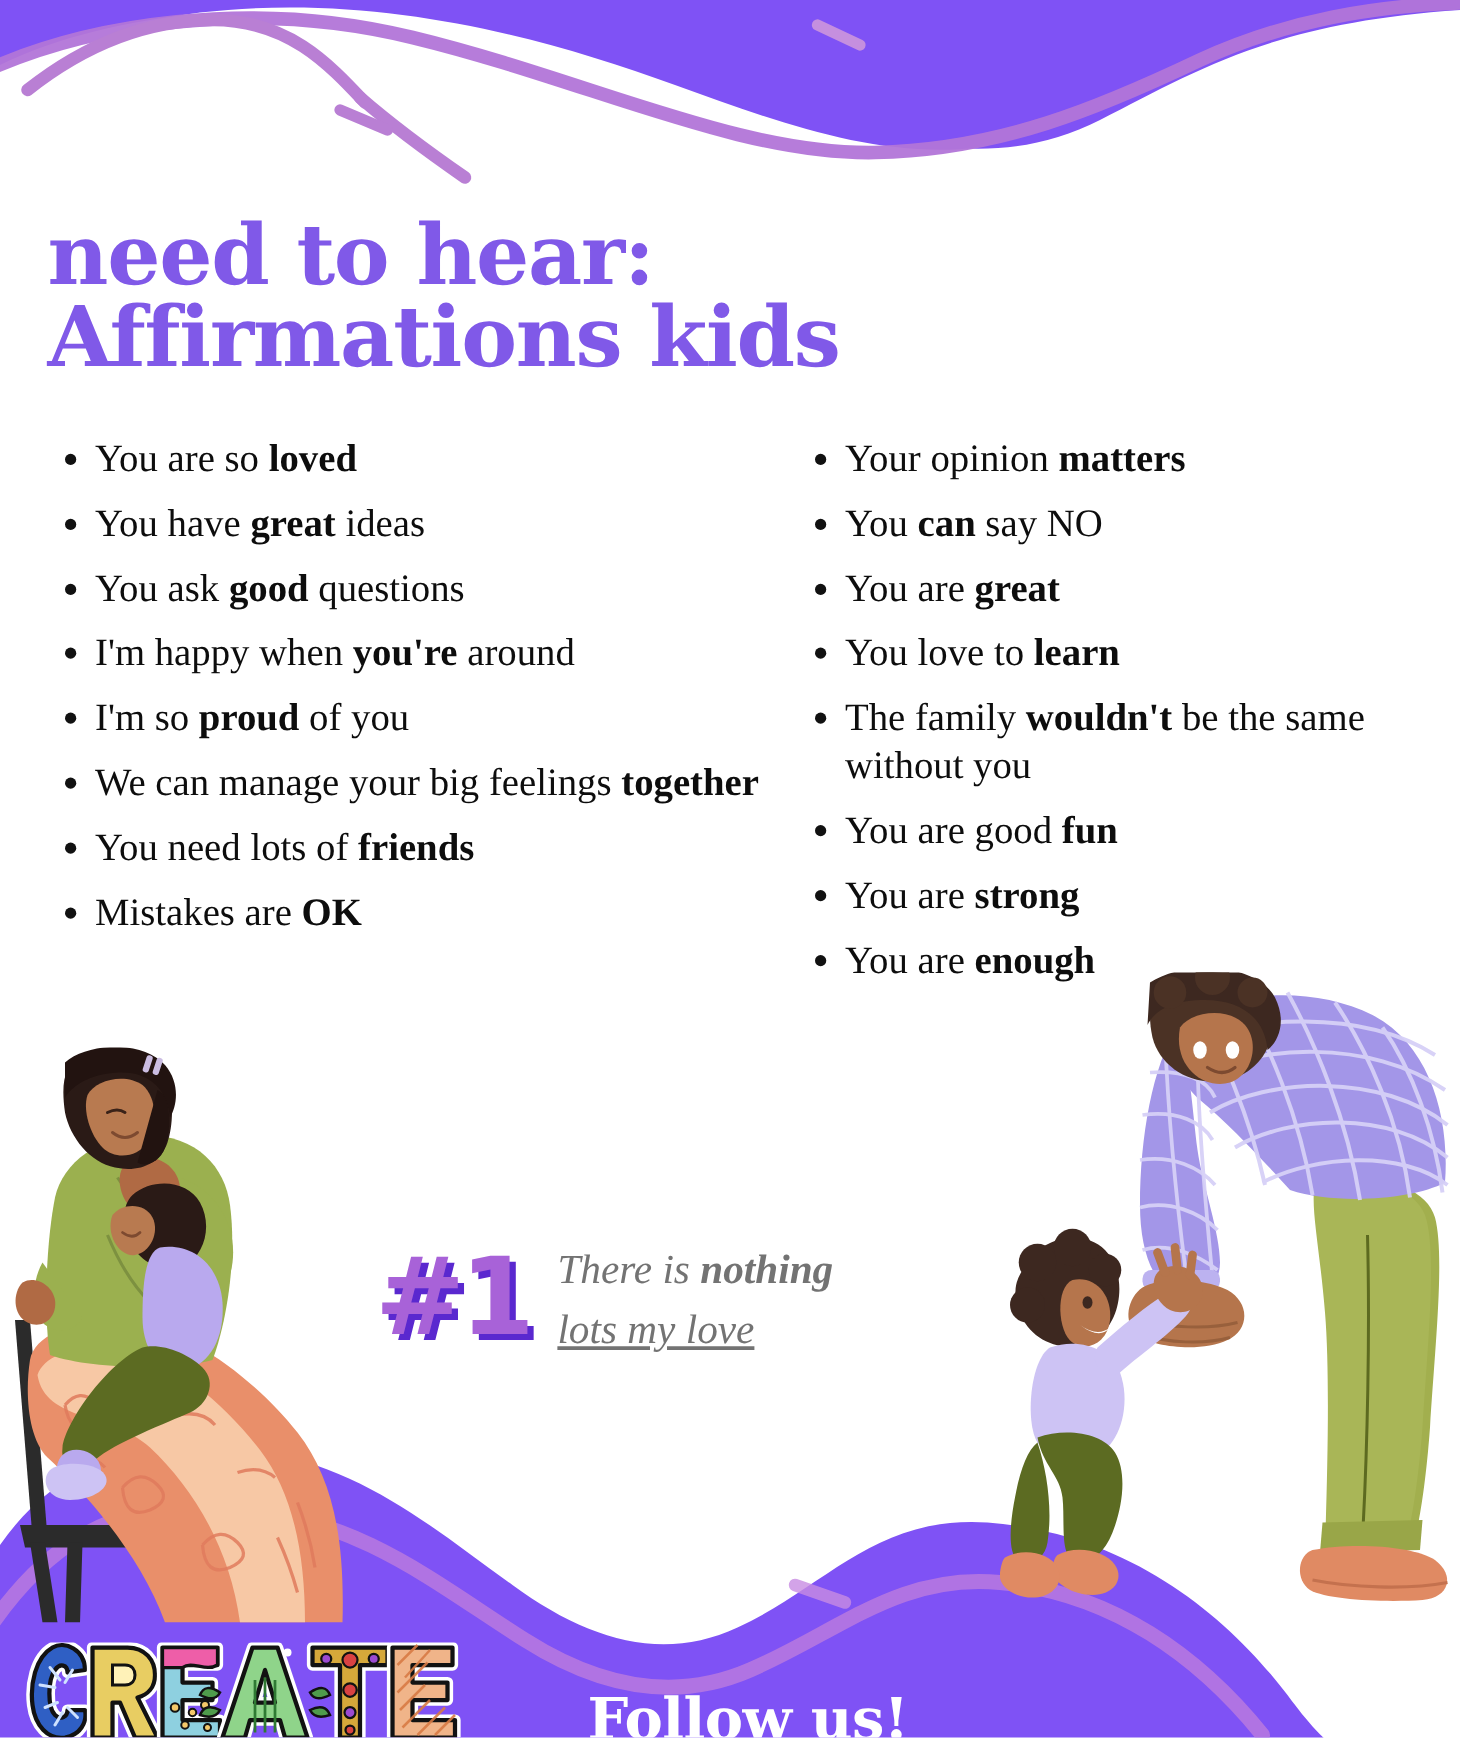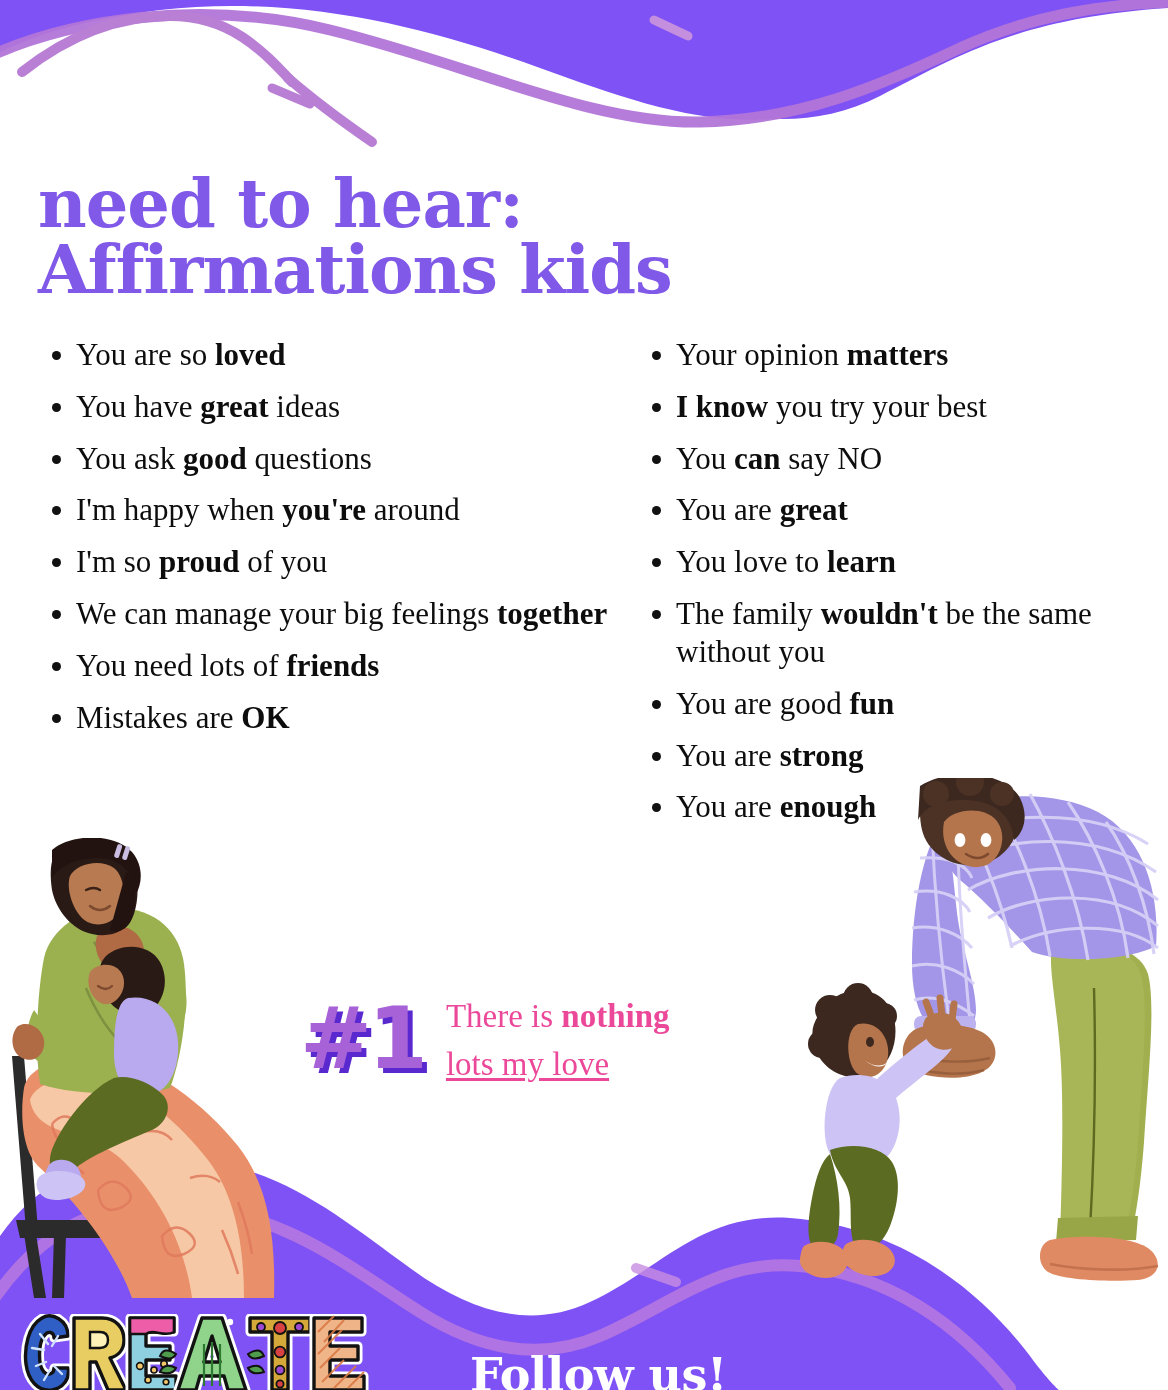--- a/index.html
+++ b/index.html
@@ -22,21 +22,21 @@
     font-weight:700;
     font-size:67px;
     line-height:0.98;
     letter-spacing:-1px;
     color:#8059e8;
   }
   .title .ln{display:block;}
 
   
   .cols{position:absolute;left:0;top:336px;width:1168px;}
-  .col{position:absolute;top:0;}
+  .col{position:absolute;top:12px;}
   .col-left{left:44px;width:590px;}
   .col-right{left:644px;width:500px;}
 
   ul.aff{list-style:none;margin:0;padding:0;}
   ul.aff li{
     position:relative;
     padding-left:32px;
     margin:0 0 14px 0;
     font-family:"Liberation Serif", serif;
     font-size:31px;
@@ -62,22 +62,23 @@
     letter-spacing:-4px;
     color:#a862d8;
     text-shadow:5px 5px 0 #5a28cf;
     padding-top:10px;
     white-space:nowrap;
   }
   .callout-text{
     font-family:"Liberation Serif", serif;
     font-size:33px;
     line-height:1.45;
-    color:#ec4899;
+    color:#737373;
     padding-top:8px;
+    font-style:italic;
   }
   .callout-text b{font-weight:700;}
   .callout-text .u{text-decoration:underline;text-underline-offset:3px;}
 
   
   .illo{position:absolute;}
   .illo-left{left:-6px;top:838px;width:300px;height:460px;}
   .illo-right{left:800px;top:778px;width:370px;height:520px;}
 
   
@@ -133,21 +134,20 @@
           <li><span>I'm happy when </span><b>you're</b><span> around</span></li>
           <li><span>I'm so </span><b>proud</b><span> of you</span></li>
           <li><span>We can manage your big feelings </span><b>together</b></li>
           <li><span>You need lots of </span><b>friends</b></li>
           <li><span>Mistakes are </span><b>OK</b></li>
         </ul>
     </div>
     <div class="col col-right">
       <ul class="aff" id="list-right">
           <li><span>Your opinion </span><b>matters</b></li>
-          <li><b>I know</b><span> you try your best</span></li>
           <li><span>You </span><b>can</b><span> say NO</span></li>
           <li><span>You are </span><b>great</b></li>
           <li><span>You love to </span><b>learn</b></li>
           <li><span>The family </span><b>wouldn't</b><span> be the same without you</span></li>
           <li><span>You are good </span><b>fun</b></li>
           <li><span>You are </span><b>strong</b></li>
           <li><span>You are </span><b>enough</b></li>
         </ul>
     </div>
   </div>

